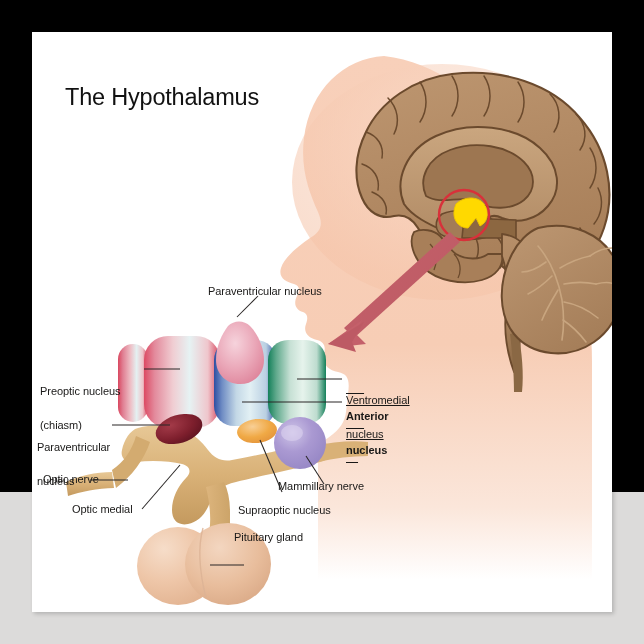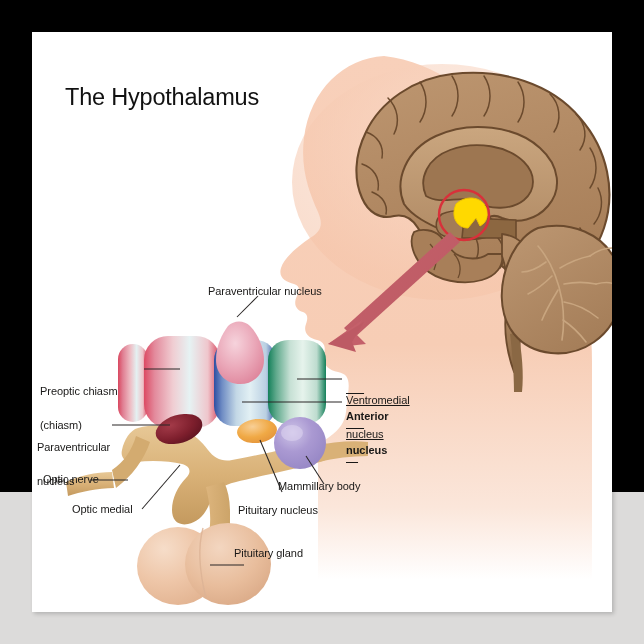--- a/index.html
+++ b/index.html
@@ -392,33 +392,33 @@
       <div>Ventromedial</div>
       <div>nucleus</div>
     </div>
 
     <div class="lbl" style="left:314px; top:356px;font-weight:bold;">
       <div>Anterior</div>
       <div>nucleus</div>
     </div>
 
     <div class="lbl" style="left:8px; top:331px;">
-      <div>Preoptic chiasm</div>
+      <div>Preoptic nucleus</div>
       <div>(chiasm)</div>
     </div>
 
     <div class="lbl" style="left:5px; top:387px;">
       <div>Paraventricular</div>
       <div>nucleus</div>
     </div>
 
     <div class="lbl" style="left:11px; top:442px;">Optic nerve</div>
 
     <div class="lbl" style="left:40px; top:472px;">Optic medial</div>
 
-    <div class="lbl" style="left:246px; top:449px;">Mammillary body</div>
-
-    <div class="lbl" style="left:206px; top:473px;">Pituitary nucleus</div>
-
-    <div class="lbl" style="left:202px; top:516px;">Pituitary gland</div>
+    <div class="lbl" style="left:246px; top:449px;">Mammillary nerve</div>
+
+    <div class="lbl" style="left:206px; top:473px;">Supraoptic nucleus</div>
+
+    <div class="lbl" style="left:202px; top:500px;">Pituitary gland</div>
 
   </div>
 </div>
 
 </body></html>

